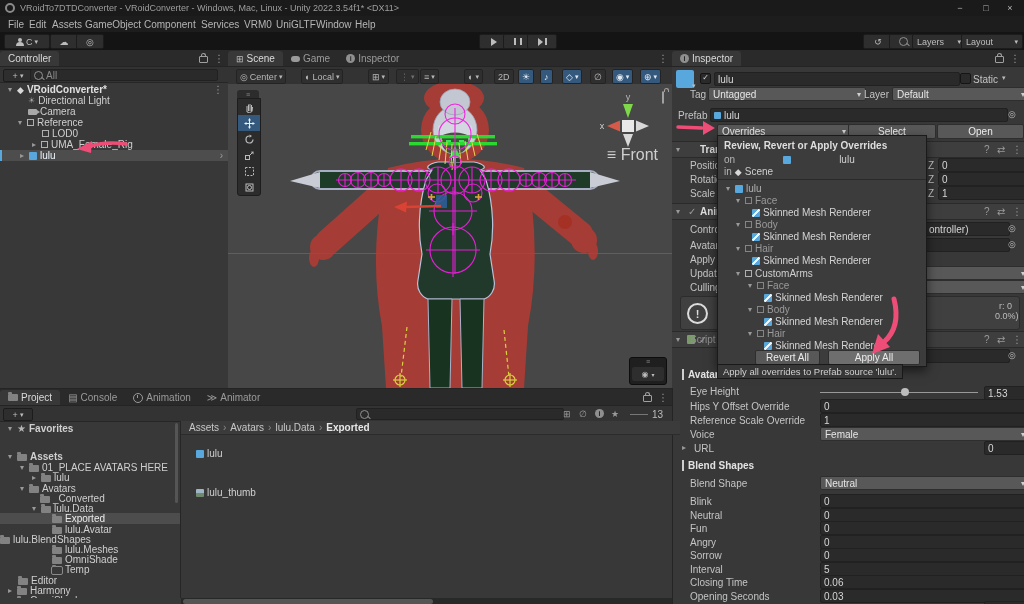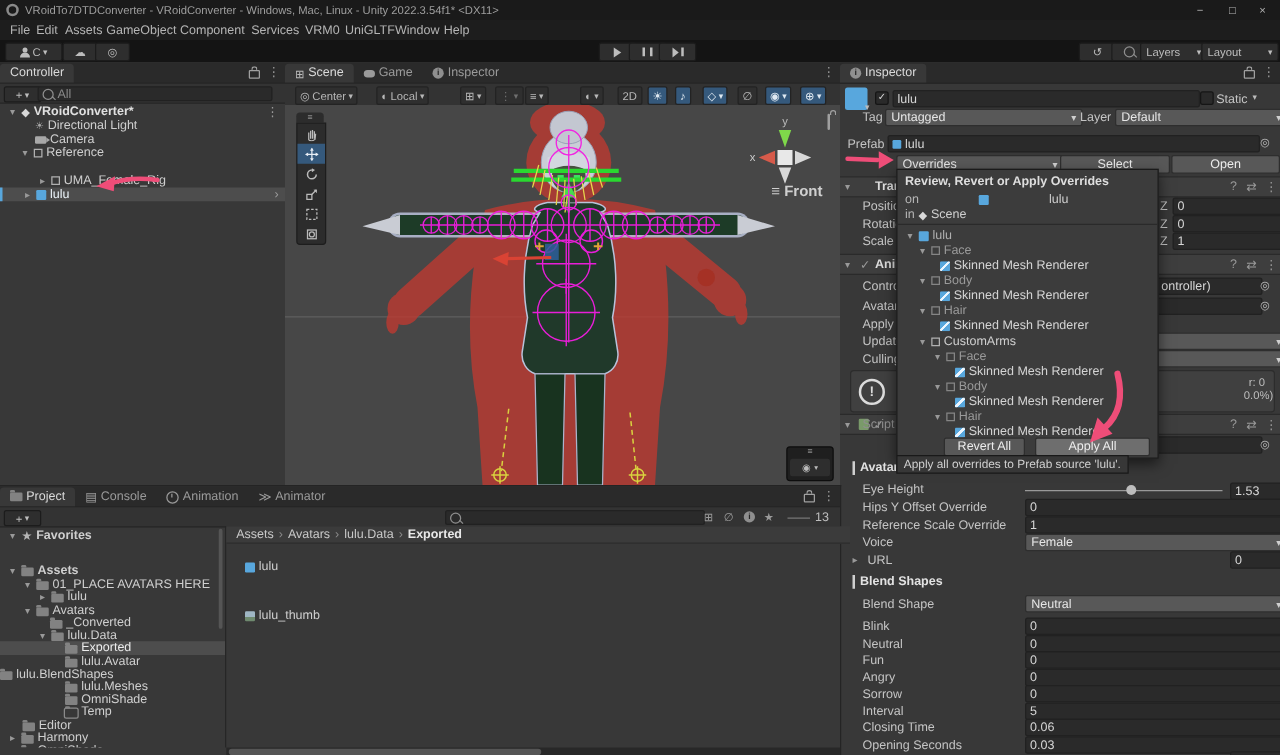--- a/index.html
+++ b/index.html
@@ -154,20 +154,24 @@
     </div>
     <div class="trow" style="top:56px;padding-left:28px;">
       <span class="camico"></span>
       <span>Camera</span>
     </div>
     <div class="trow" style="top:67px;padding-left:16px;">
       <span class="ar">▾</span>
       <span class="cube"></span>
       <span>Reference</span>
     </div>
+    <div class="trow" style="top:78px;padding-left:42px;">
+      <span class="cube"></span>
+      <span>LOD0</span>
+    </div>
     <div class="trow" style="top:89px;padding-left:30px;">
       <span class="ar">▸</span>
       <span class="cube"></span>
       <span>UMA_Female_Rig</span>
     </div>
     <div class="trow sel" style="top:100px;padding-left:16px;border-left:2px solid #58a7dd;">
       <span class="ar">▸</span>
       <span class="cubeb"></span>
       <span style="color:#ecf4fb;">lulu</span>
       <span style="margin-left:auto;padding-right:5px;color:#9a9a9a;">›</span>
@@ -424,21 +428,21 @@
           <text x="36" y="8" fill="#b8b8b8" font-size="9" text-anchor="middle">y</text>
           <polygon points="31,12 41,12 36,26" fill="#7fd84a"></polygon>
           <rect x="30" y="28" width="12" height="12" fill="#e8e8e8"></rect>
           <text x="10" y="37" fill="#cfcfcf" font-size="9" text-anchor="middle">x</text>
           <polygon points="28,28.5 28,39.5 15,34" fill="#d65a4a"></polygon>
           <polygon points="44,28.5 44,39.5 57,34" fill="#d8d8d8"></polygon>
           <polygon points="31,42 41,42 36,55" fill="#d8d8d8"></polygon>
         </svg>
         <div class="abs" style="right:0;top:0;"><span class="lock"></span></div>
       </div>
-      <div class="t" style="right:14px;top:62px;color:#cfcfcf;font-size:12px;font-weight:bold;"><span>≡</span> <span>Front</span></div>
+      <div class="t" style="right:14px;top:62px;color:#cfcfcf;font-size:16px;"><span>≡</span> <span>Front</span></div>
 
       
       <div class="abs" style="right:5px;bottom:3px;width:36px;height:26px;background:#1f1f1f;border:1px solid #0d0d0d;border-radius:3px;">
         <div style="text-align:center;color:#8a8a8a;font-size:7px;line-height:8px;">≡</div>
         <div style="display:flex;align-items:center;justify-content:center;gap:3px;height:14px;background:#2e2e2e;margin:1px 2px;border-radius:2px;color:#bbb;font-size:8px;">
           <span>◉</span>
           <span style="font-size:6px;">▾</span>
         </div>
       </div>
     </div>

